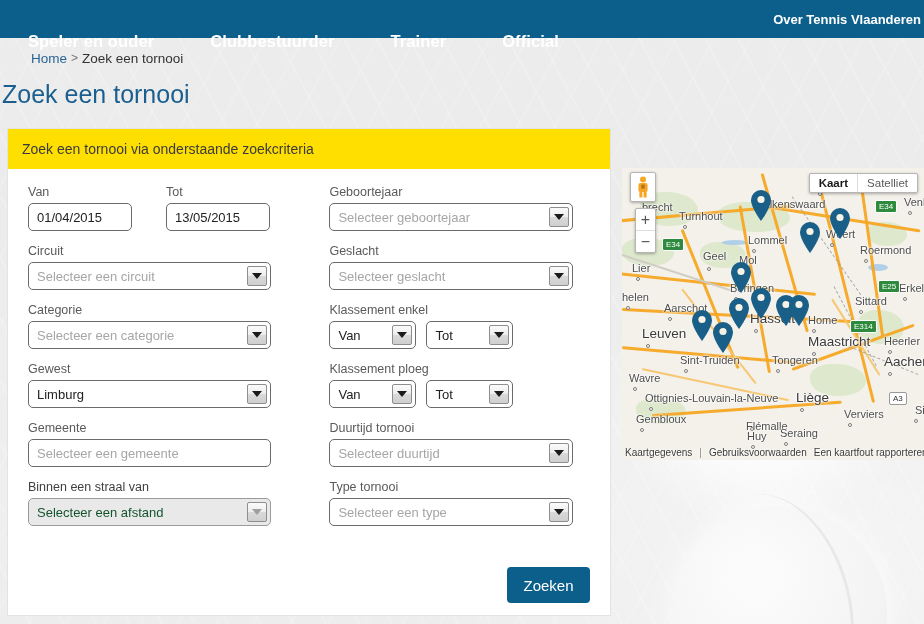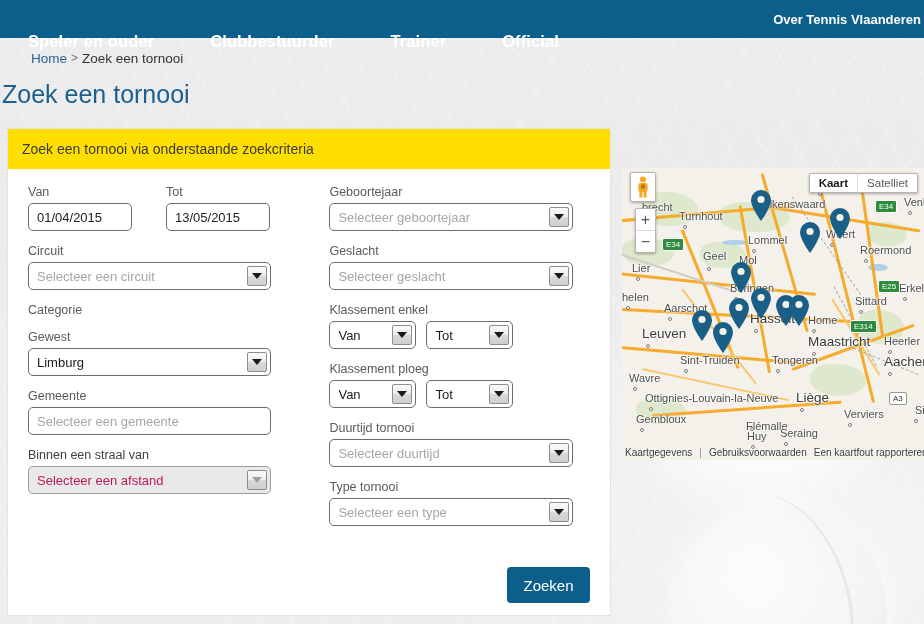--- a/index.html
+++ b/index.html
@@ -96,21 +96,21 @@
     font-size: 12.5px; color: #5a5a5a; margin-bottom: 4px; display: block;
   }
   .field-label.disabled { color: #404040; }
 
   .ctl {
     height: 28px; border: 1px solid #6b6b6b; border-radius: 5px;
     background: #fff; display: flex; align-items: center;
     font-size: 13px; color: #222; padding-left: 8px; position: relative;
   }
   .ctl.placeholder { color: #a6a6a6; }
-  .ctl.disabled { background: #e9e9e9; border-color: #9b9b9b; color: #be185d; }
+  .ctl.disabled { background: #e9e9e9; border-color: #9b9b9b; color: #14532d; }
   .ctl.w-date { width: 104px; }
   .ctl.w-full { width: 243px; }
   .ctl.w-right { width: 244px; }
   .ctl.w-small { width: 87px; }
 
   .arrow-btn {
     position: absolute; right: 3px; top: 3px; width: 20px; height: 20px;
     border: 1px solid #8e8e8e; border-radius: 2px;
     background: linear-gradient(180deg, #fbfbfb 0%, #ededed 48%, #d9d9d9 52%, #cfcfcf 100%);
     display: flex; align-items: center; justify-content: center;
@@ -257,20 +257,26 @@
           <div class="ctl w-full placeholder">
             <span>Selecteer een circuit</span>
             <span class="arrow-btn">
                 <i></i>
               </span>
           </div>
         </div>
 
         <div class="field">
           <label class="field-label">Categorie</label>
+          <div class="ctl w-full placeholder">
+            <span>Selecteer een categorie</span>
+            <span class="arrow-btn">
+                <i></i>
+              </span>
+          </div>
         </div>
 
         <div class="field">
           <label class="field-label">Gewest</label>
           <div class="ctl w-full">
             <span>Limburg</span>
             <span class="arrow-btn">
                 <i></i>
               </span>
           </div>

